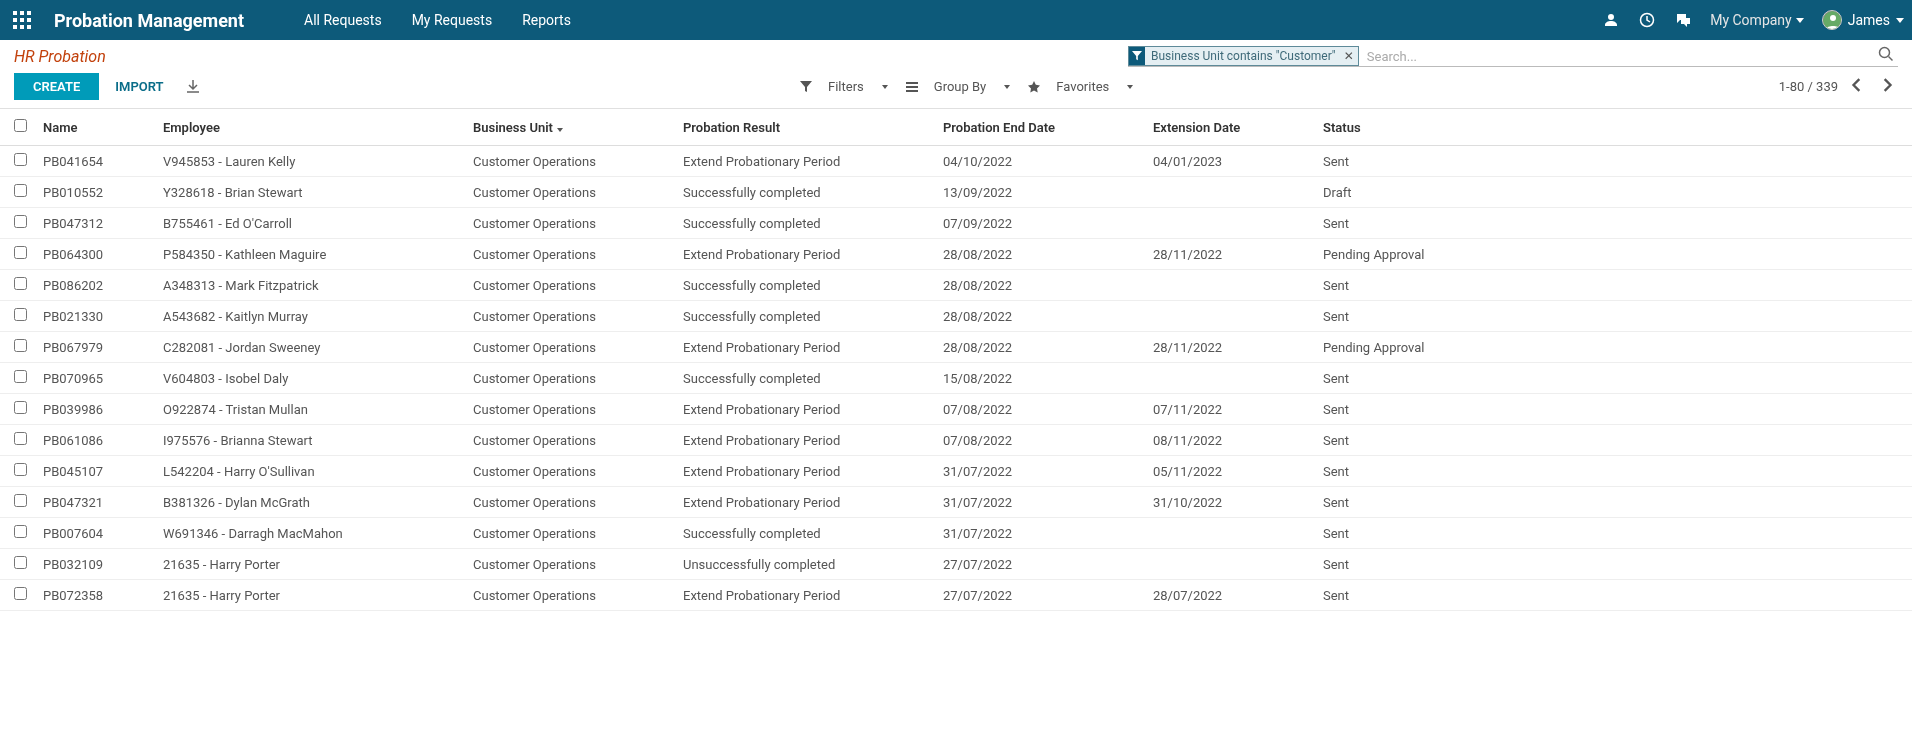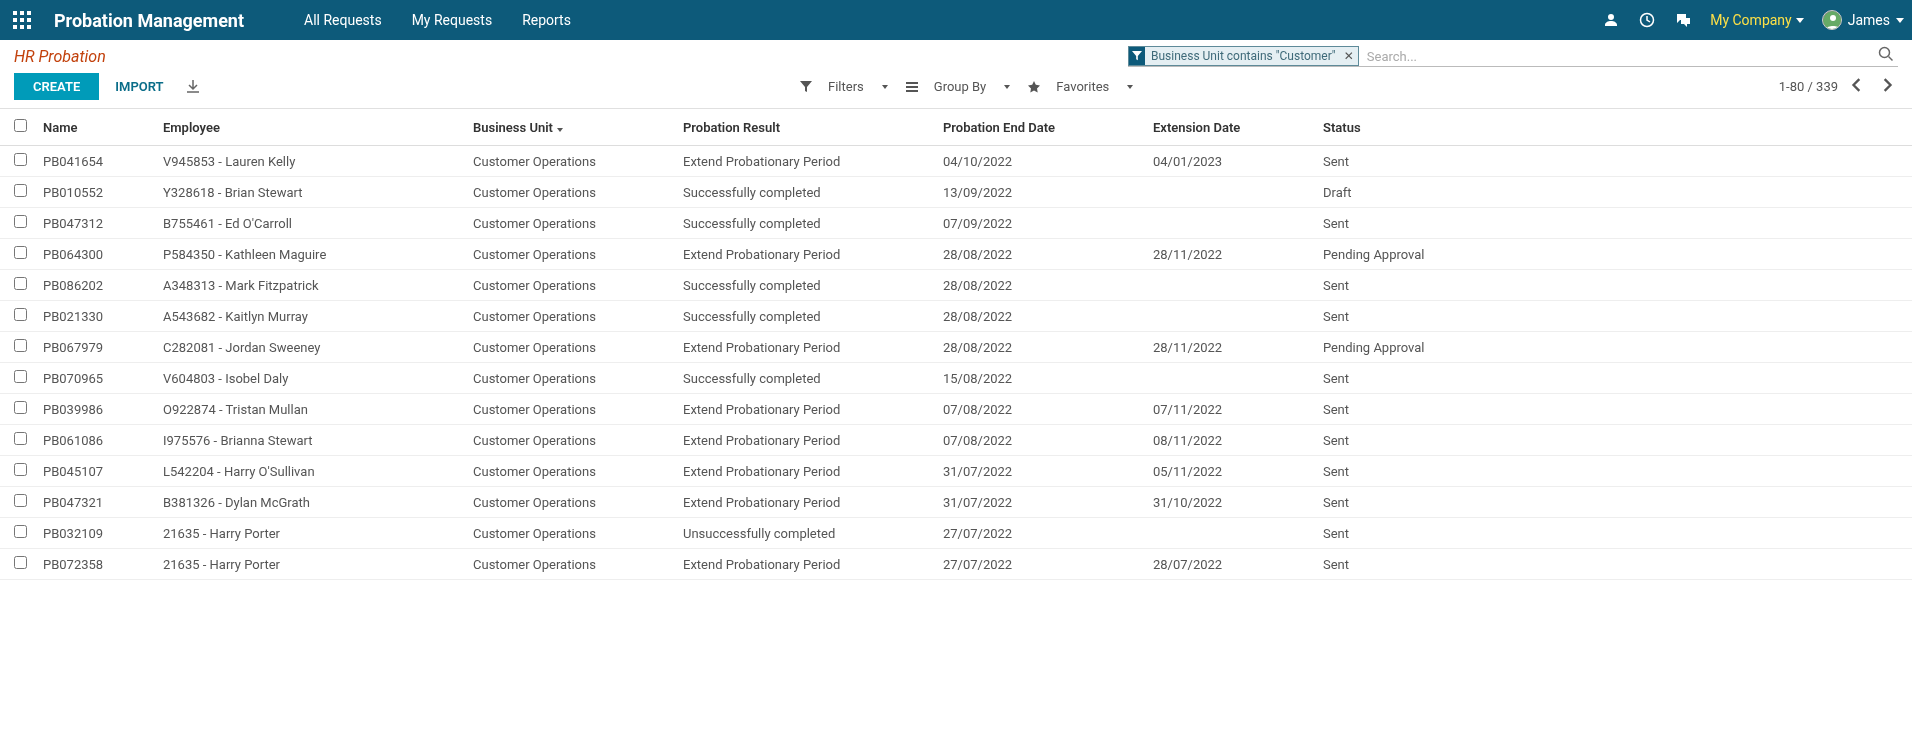--- a/index.html
+++ b/index.html
@@ -9,21 +9,21 @@
 .topbar { background: #0d5a7a; color: #fff; height: 40px; display: flex; align-items: center; padding: 12px 8px; font-size: 14px; }
 .app-icon { width: 28px; height: 28px; display: flex; align-items: center; justify-content: center; margin-right: 18px; cursor: pointer; }
 .app-icon svg { width: 18px; height: 18px; fill: #fff; }
 .app-title { font-size: 18px; font-weight: 700; color: #fff; margin-right: 60px; }
 .nav-links { display: flex; gap: 30px; }
 .nav-links a { color: #fff; text-decoration: none; font-size: 14px; cursor: pointer; }
 .topbar-spacer { flex: 1; }
 .topbar-right { display: flex; align-items: center; gap: 18px; }
 .topbar-right .icon-btn { width: 18px; height: 18px; color: #fff; cursor: pointer; display:flex; align-items:center; justify-content:center; }
 .topbar-right .icon-btn svg { width: 16px; height: 16px; fill: #fff; }
-.company { color: #fde047; font-size: 14px; cursor: pointer; display:flex; align-items:center; gap:4px; }
+.company { color: #e5e5e5; font-size: 14px; cursor: pointer; display:flex; align-items:center; gap:4px; }
 .user { color: #fff; font-size: 14px; cursor: pointer; display:flex; align-items:center; gap:6px; }
 .avatar { width: 20px; height: 20px; border-radius: 50%; background: #888; border: 1px solid #ccc; display:inline-block; overflow:hidden; }
 .caret { width: 0; height: 0; border-left: 4px solid transparent; border-right: 4px solid transparent; border-top: 5px solid #fff; display:inline-block; }
 
 
 .control-panel { border-bottom: 1px solid #e0e0e0; }
 .cp-row1 { display: flex; align-items: center; padding: 6px 14px 2px; }
 .breadcrumb { color: #c2410c; font-size: 16px; font-style: italic; }
 .cp-spacer { flex: 1; }
 .search-box { display: flex; align-items: center; width: 770px; border-bottom: 1px solid #bbb; position: relative; }
@@ -325,20 +325,30 @@
           <td>PB047321</td>
           <td>B381326 - Dylan McGrath</td>
           <td>Customer Operations</td>
           <td>Extend Probationary Period</td>
           <td>31/07/2022</td>
           <td>31/10/2022</td>
           <td>Sent</td>
         </tr>
         <tr>
           <td><input type="checkbox" style=""></td>
+          <td>PB007604</td>
+          <td>W691346 - Darragh MacMahon</td>
+          <td>Customer Operations</td>
+          <td>Successfully completed</td>
+          <td>31/07/2022</td>
+          <td></td>
+          <td>Sent</td>
+        </tr>
+        <tr>
+          <td><input type="checkbox" style=""></td>
           <td>PB032109</td>
           <td>21635 - Harry Porter</td>
           <td>Customer Operations</td>
           <td>Unsuccessfully completed</td>
           <td>27/07/2022</td>
           <td></td>
           <td>Sent</td>
         </tr>
         <tr>
           <td><input type="checkbox" style=""></td>

